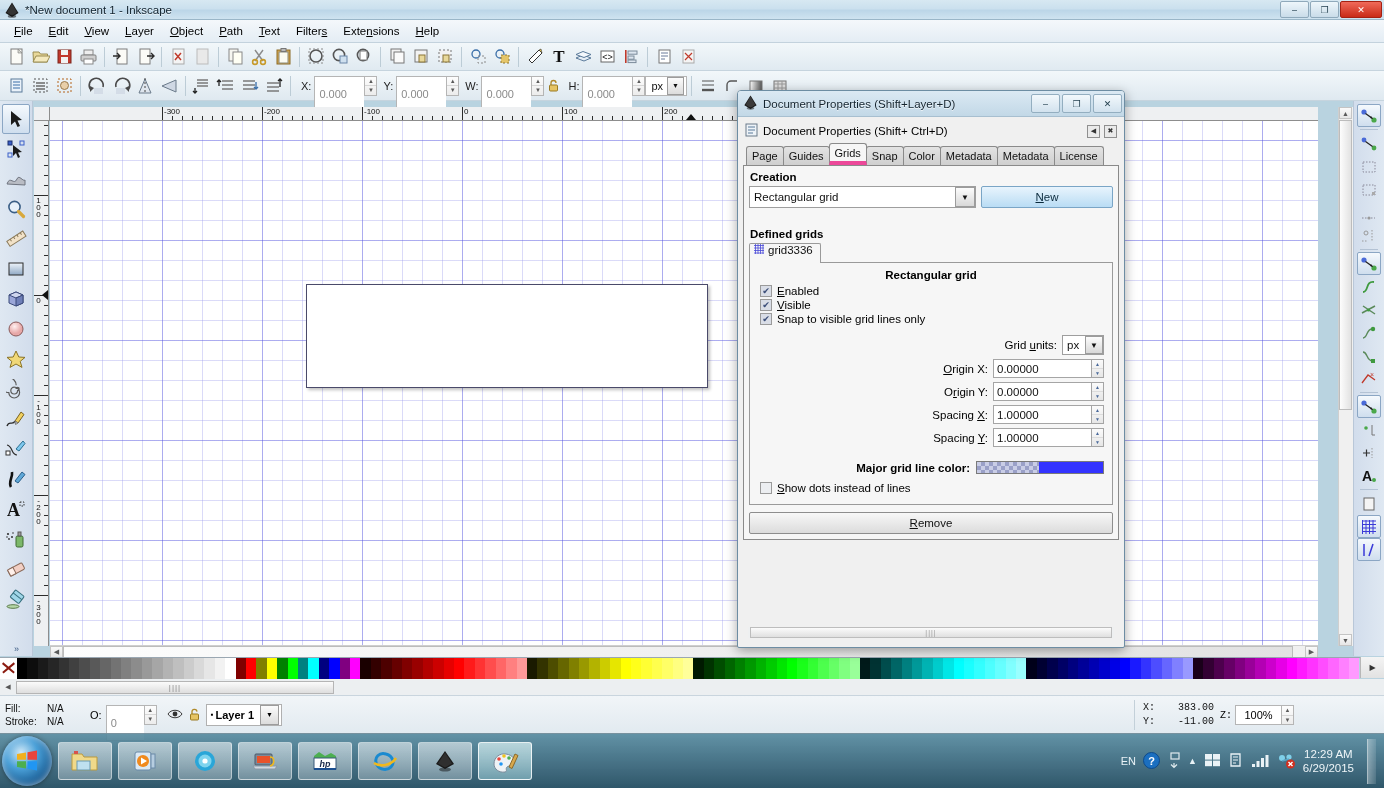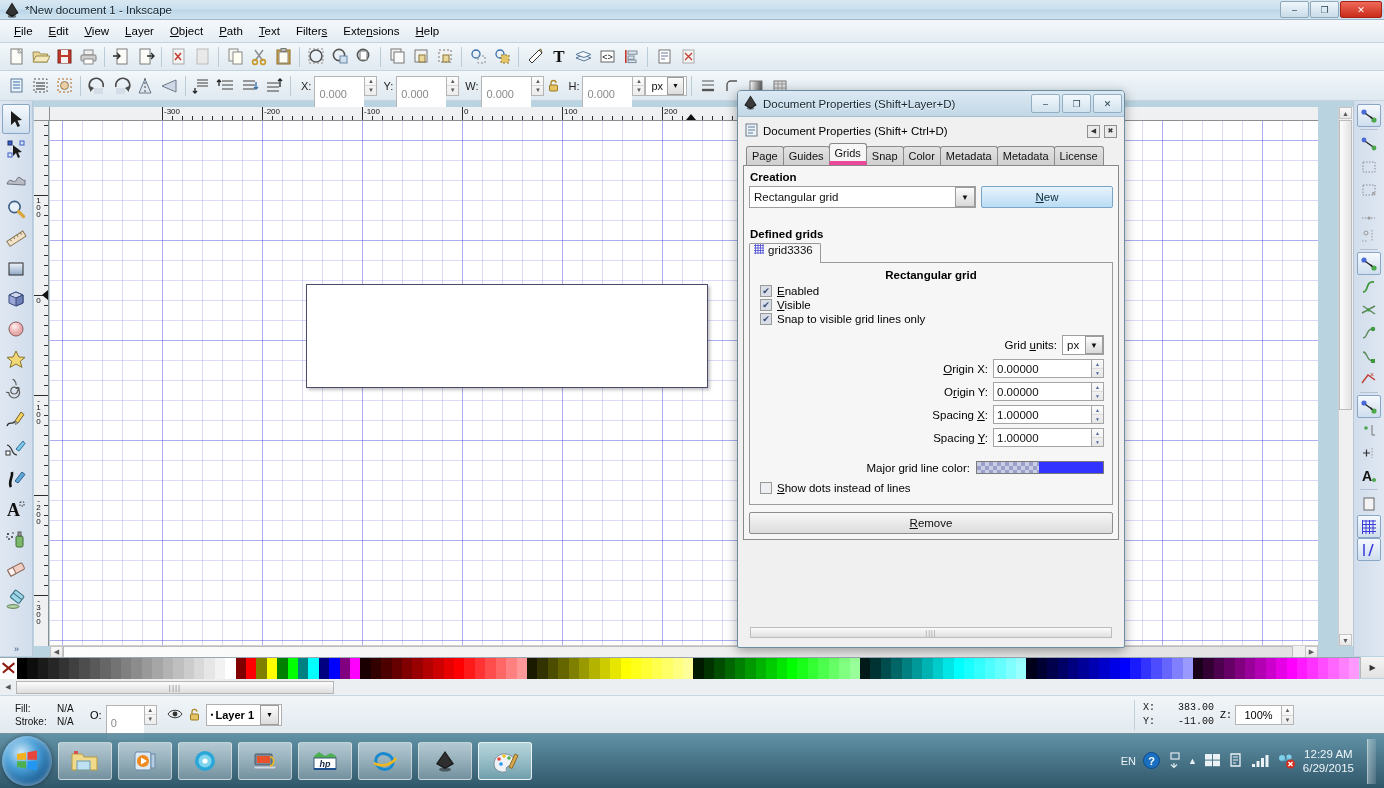--- a/index.html
+++ b/index.html
@@ -194,21 +194,21 @@
   .palthumb{height:13px;background:linear-gradient(to bottom,#fbfbfb,#dedede);border:1px solid #b5b5b5;
     display:flex;align-items:center;justify-content:center;color:#888;font-size:8px;letter-spacing:1px;}
 
   
   .statusbar {
     position:absolute; left:0; bottom:55px; width:1384px; height:38px;
     background:linear-gradient(to bottom,#f1f5f8,#e2eaf0);
     border-top:1px solid #c9d5de;
     display:flex; align-items:center;
   }
-  .fillstroke { width:78px; padding-left:15px; }
+  .fillstroke { width:78px; padding-left:5px; }
   .fsrow { display:flex; font-size:10px; line-height:13px; color:#111; }
   .fsrow .k { width:42px; }
   .fsrow .v { color:#111; }
   .opac { display:flex; align-items:center; margin-left:12px; }
   .opac .lab { font-size:11px; margin-right:4px; }
   .layerbox { display:flex; align-items:center; margin-left:10px; gap:5px; }
   .layersel {
     height:22px; border:1px solid #b0b0b0; background:#fff; display:flex; align-items:center;
     padding:0 2px 0 4px; font-size:11px; font-weight:bold; color:#000;
   }
@@ -1459,21 +1459,21 @@
           <div class="frow">
             <span class="lb">Spacing <u>Y</u>:</span>
             <div class="inp">1.00000</div>
             <div class="sp2">
                 <i>▲</i>
                 <i>▼</i>
               </div>
           </div>
 
 
-          <div class="colorrow" style="margin-top:14px;">
+          <div class="colorrow" style="margin-top:14px;font-weight:bold;">
             <span class="lb">Major grid line color:</span>
             <div class="swatchbar">
               <div class="chk"></div>
               <div class="solid" id="majorSolid" style="background: rgb(51, 51, 255);"></div>
             </div>
           </div>
 
 
           <div class="cbrow" style="margin-top:8px;">
             <div class="cbox plain"></div>

